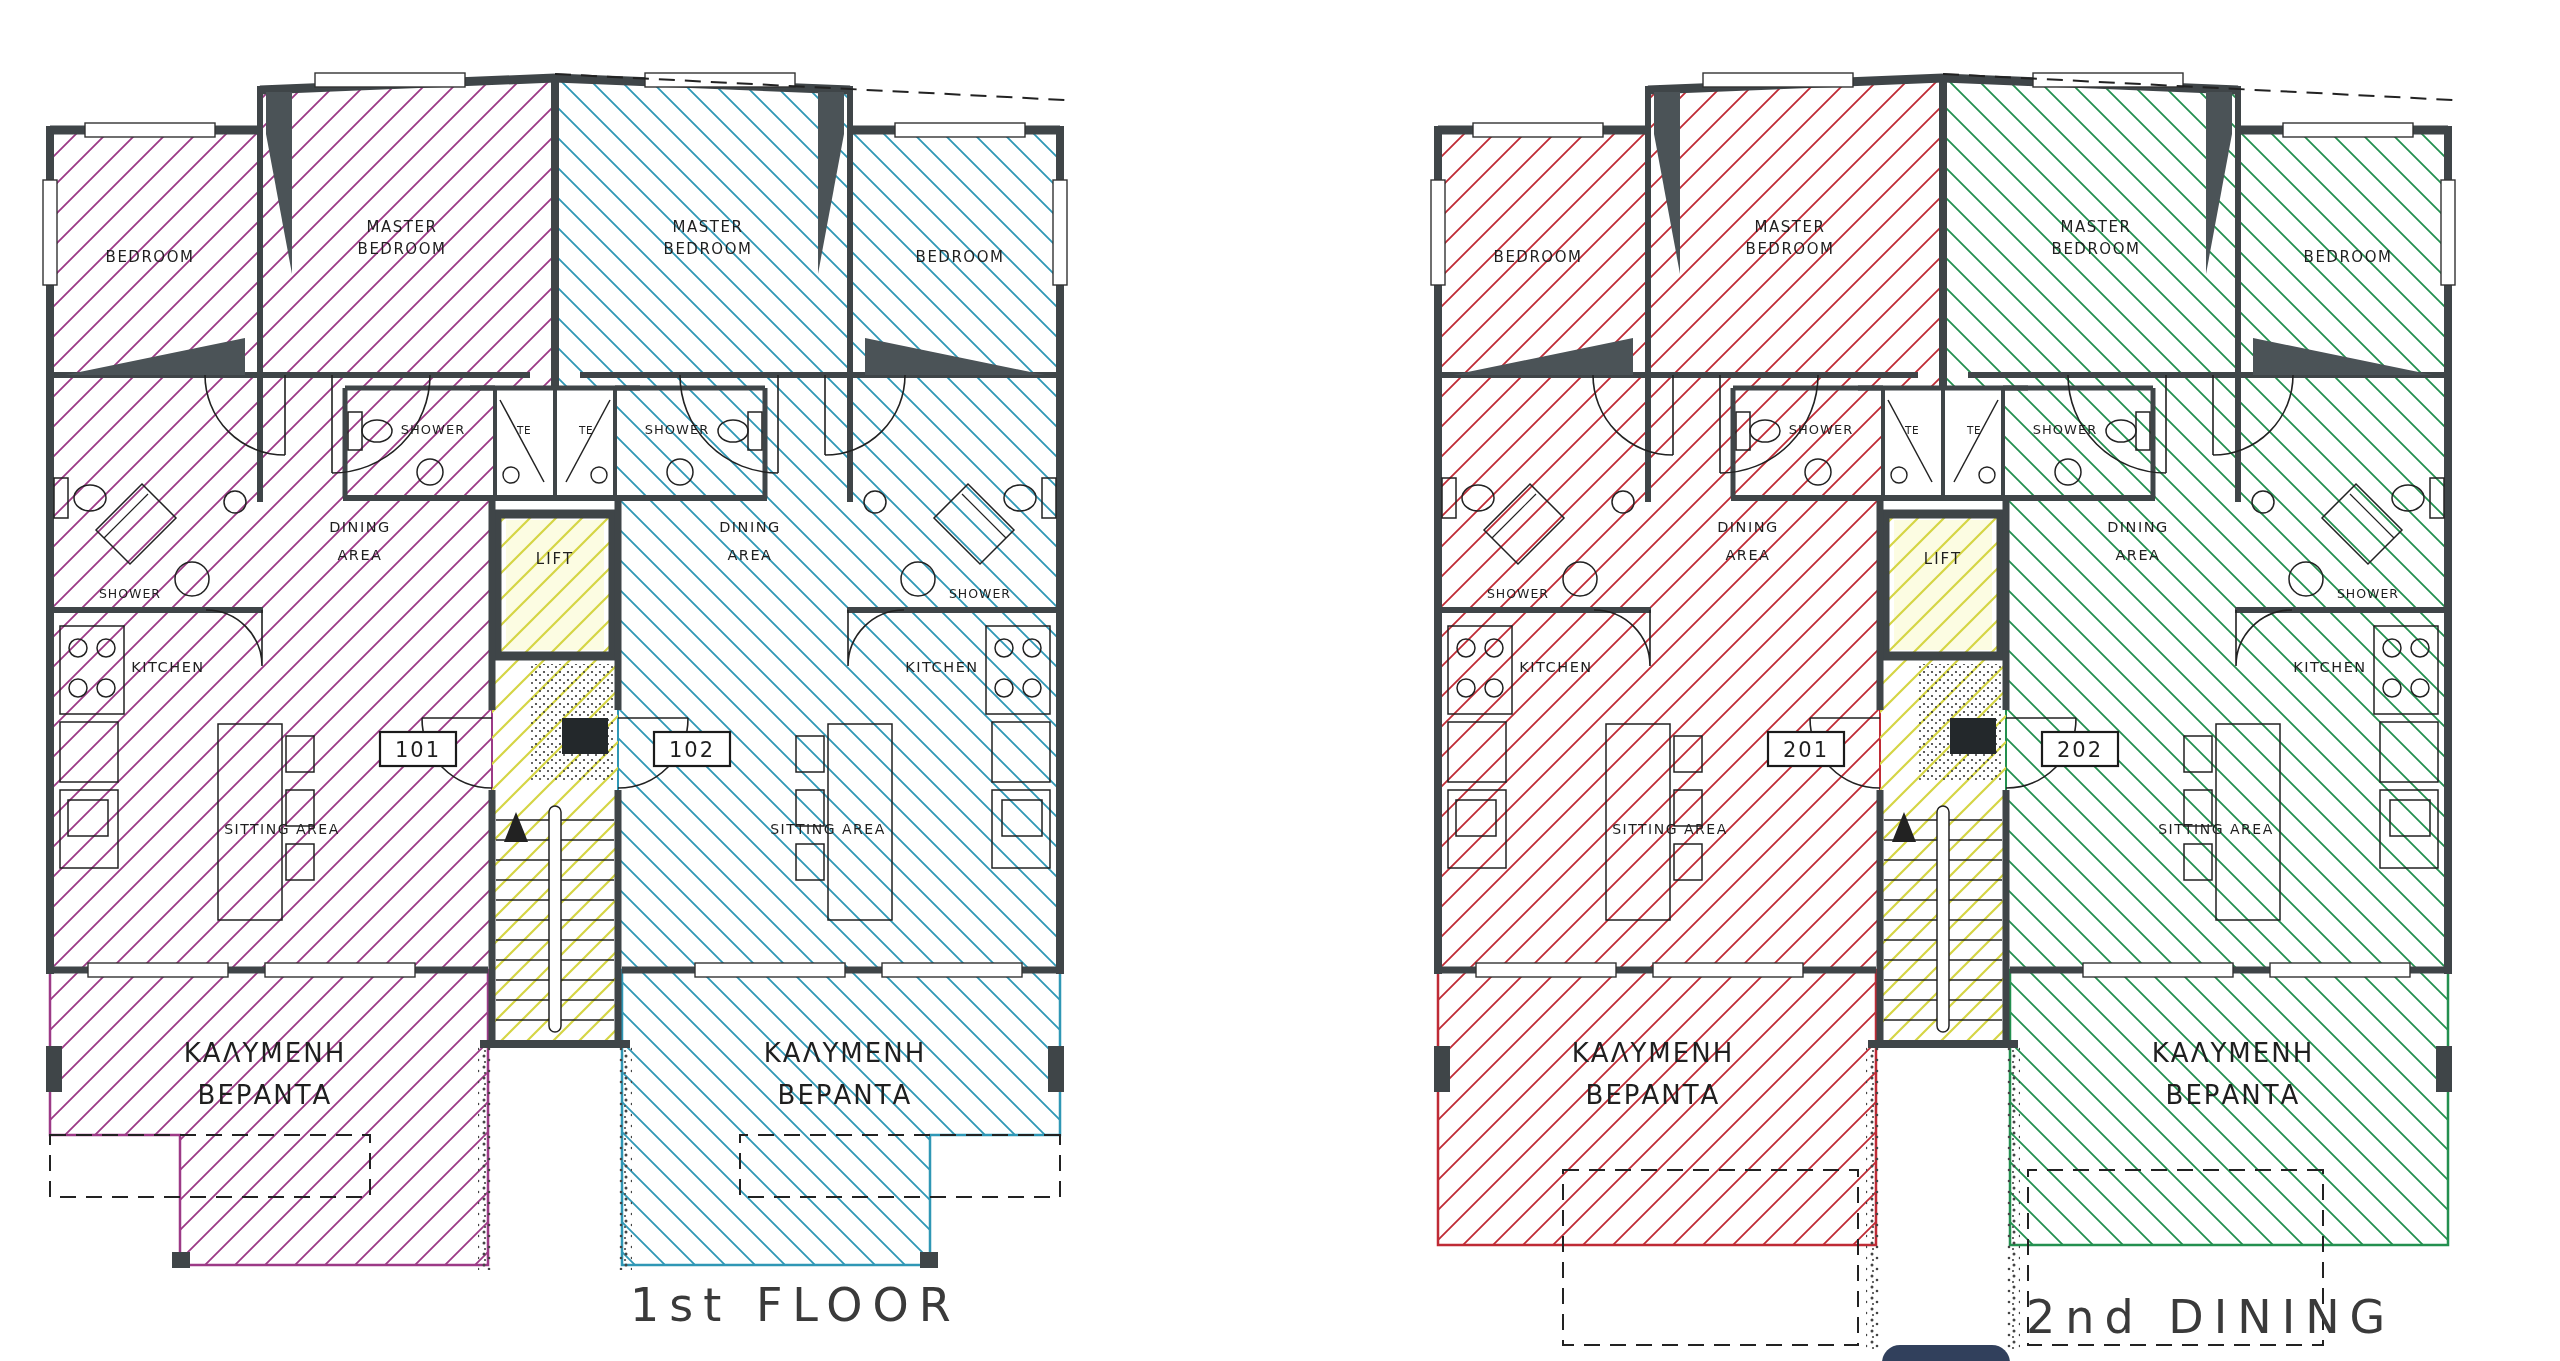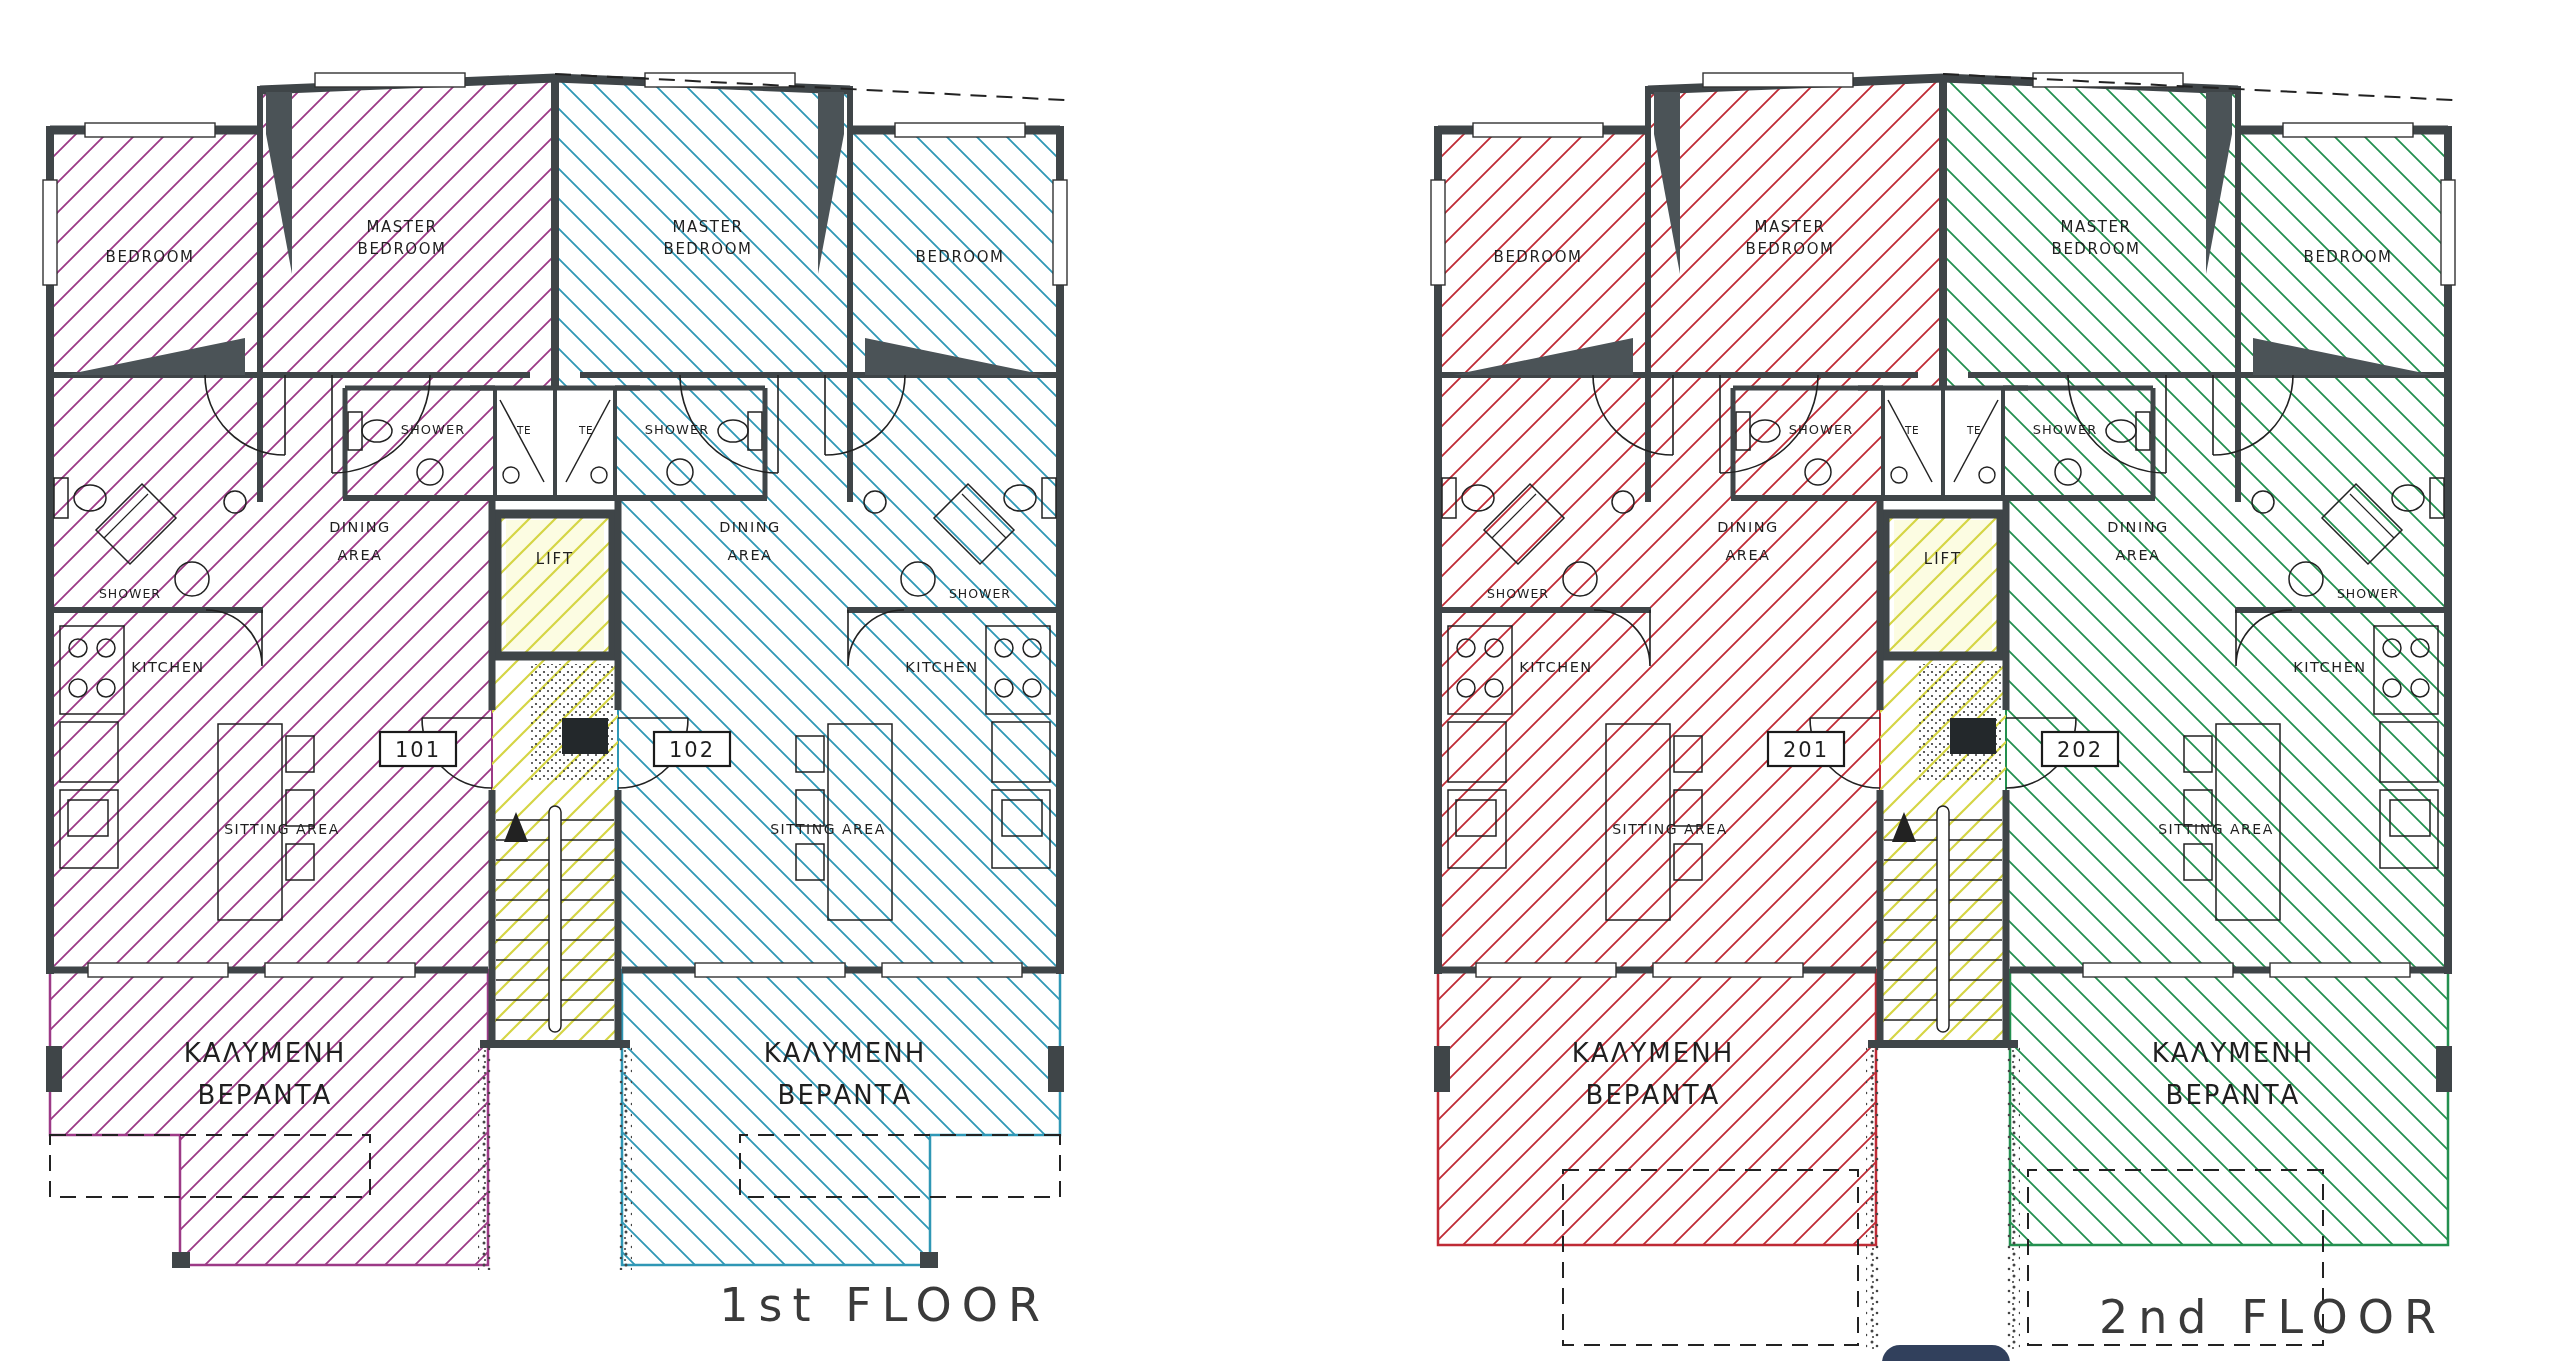--- a/index.html
+++ b/index.html
@@ -4,21 +4,21 @@
 <style>
   html,body{margin:0;padding:0;background:#ffffff;}
   body{
     position:relative;width:2560px;height:1361px;overflow:hidden;
     font-family:"DejaVu Sans", sans-serif;
   }
   .plan{position:absolute;top:30px;}
   #plan-1{left:30px;}
   #plan-2{left:1418px;}
   .floor-label{
-    position:absolute;width:420px;text-align:right;
+    position:absolute;width:420px;text-align:left;
     font-size:46px;letter-spacing:10px;color:#3a3a3a;font-weight:400;
     font-family:"DejaVu Sans", sans-serif;white-space:nowrap;
   }
   #floor-label-1{left:630px;top:1278px;}
   #floor-label-2{left:2026px;top:1290px;}
   .logo-sliver{
     position:absolute;left:1882px;top:1345px;width:128px;height:18px;
     border-radius:64px 64px 0 0;
   }
   svg text{font-family:"DejaVu Sans", sans-serif;fill:#1f1f1f;}
@@ -405,15 +405,15 @@
         <text x="815" y="1074" font-size="26" text-anchor="middle" letter-spacing="2">ΒΕΡΑΝΤΑ</text>
         <rect x="624" y="702" width="76" height="34" fill="#fff" stroke="#1a1a1a" stroke-width="2.2"></rect>
         <text x="662" y="727" font-size="21" text-anchor="middle" letter-spacing="2">202</text>
         <text x="525" y="534" font-size="15" text-anchor="middle" letter-spacing="2">LIFT</text>
         <text x="494" y="404" font-size="10.5" text-anchor="middle" letter-spacing="0.5">TE</text>
         <text x="556" y="404" font-size="10.5" text-anchor="middle" letter-spacing="0.5">TE</text>
       </g>
     </svg></div>
 
 <div id="floor-label-1" class="floor-label" style="color: rgb(58, 58, 58);">1st  FLOOR</div>
-<div id="floor-label-2" class="floor-label" style="color: rgb(58, 58, 58);">2nd  FLOOR</div>
+<div id="floor-label-2" class="floor-label" style="color: rgb(58, 58, 58);">2nd  DINING</div>
 
 <div class="logo-sliver" style="background: rgb(49, 64, 92);"></div>
 
 </body></html>

